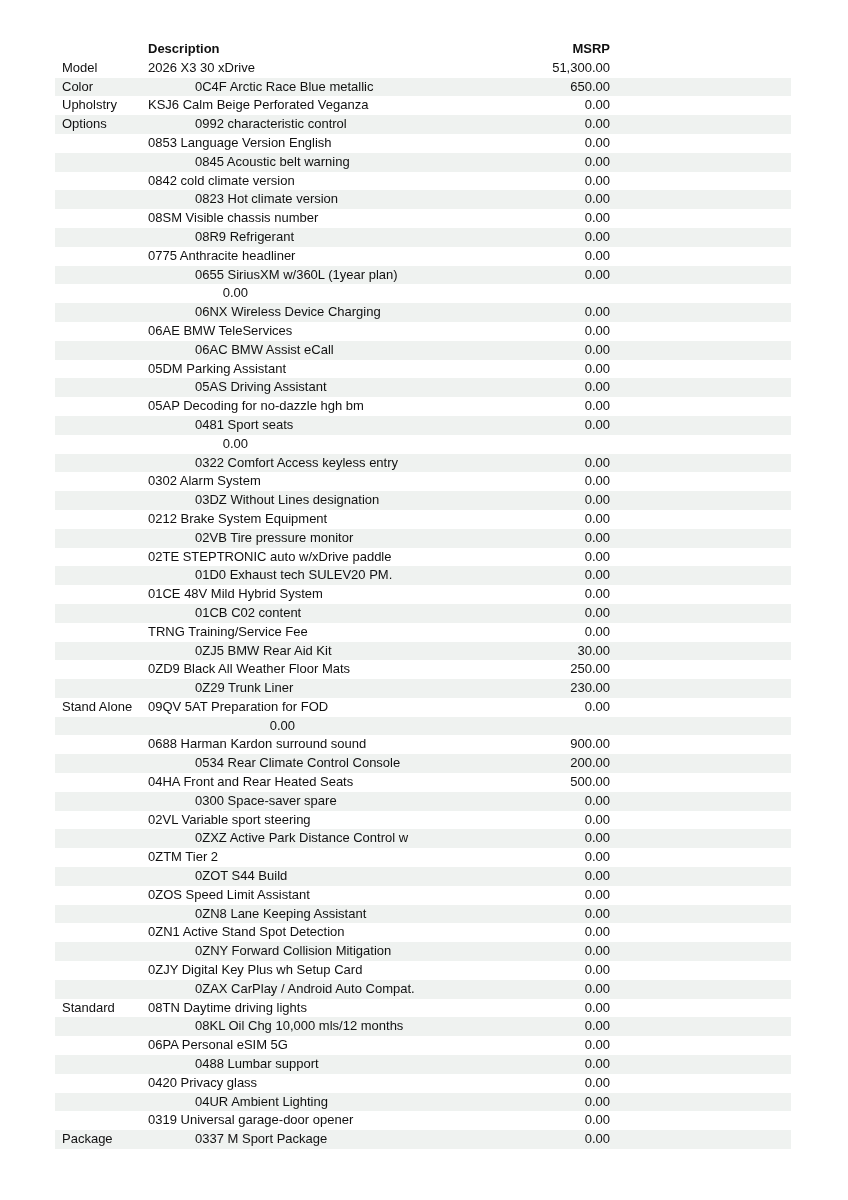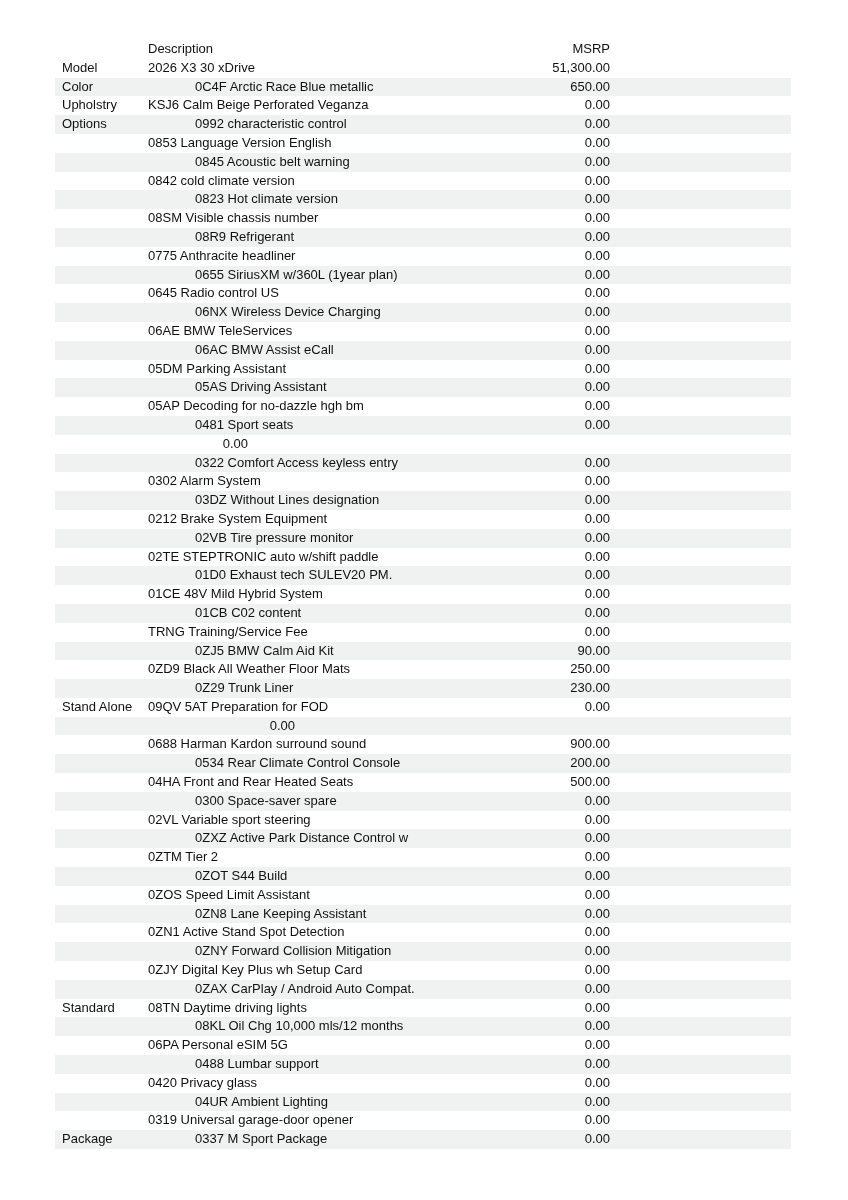--- a/index.html
+++ b/index.html
@@ -41,21 +41,21 @@
   }
   .col-msrp {
     flex: 0 0 auto;
     width: 281px;
     padding-right: 181px;
     box-sizing: border-box;
     text-align: right;
   }
   .header-row .col-desc,
   .header-row .col-msrp {
-    font-weight: normal;
+    font-weight: bold;
   }
 </style>
 </head>
 <body>
 
 <div class="sheet">
   <div class="row header-row">
     <div class="col-cat"></div>
     <div class="col-desc">Description</div>
     <div class="col-msrp">MSRP</div>
@@ -128,21 +128,20 @@
   </div>
 
   <div class="row shaded">
     <div class="col-cat cell-category"></div>
     <div class="col-desc cell-description">0655 SiriusXM w/360L (1year plan)</div>
     <div class="col-msrp cell-msrp">0.00</div>
   </div>
 
   <div class="row">
     <div class="col-cat cell-category"></div>
-    <div class="col-desc cell-description">0645 Radio control US</div>
     <div class="col-msrp cell-msrp">0.00</div>
   </div>
 
   <div class="row shaded">
     <div class="col-cat cell-category"></div>
     <div class="col-desc cell-description">06NX Wireless Device Charging</div>
     <div class="col-msrp cell-msrp">0.00</div>
   </div>
 
   <div class="row">
@@ -211,21 +210,21 @@
   </div>
 
   <div class="row shaded">
     <div class="col-cat cell-category"></div>
     <div class="col-desc cell-description">02VB Tire pressure monitor</div>
     <div class="col-msrp cell-msrp">0.00</div>
   </div>
 
   <div class="row">
     <div class="col-cat cell-category"></div>
-    <div class="col-desc cell-description">02TE STEPTRONIC auto w/shift paddle</div>
+    <div class="col-desc cell-description">02TE STEPTRONIC auto w/xDrive paddle</div>
     <div class="col-msrp cell-msrp">0.00</div>
   </div>
 
   <div class="row shaded">
     <div class="col-cat cell-category"></div>
     <div class="col-desc cell-description">01D0 Exhaust tech SULEV20 PM.</div>
     <div class="col-msrp cell-msrp">0.00</div>
   </div>
 
   <div class="row">
@@ -241,22 +240,22 @@
   </div>
 
   <div class="row">
     <div class="col-cat cell-category"></div>
     <div class="col-desc cell-description">TRNG Training/Service Fee</div>
     <div class="col-msrp cell-msrp">0.00</div>
   </div>
 
   <div class="row shaded">
     <div class="col-cat cell-category"></div>
-    <div class="col-desc cell-description">0ZJ5 BMW Calm Aid Kit</div>
-    <div class="col-msrp cell-msrp">90.00</div>
+    <div class="col-desc cell-description">0ZJ5 BMW Rear Aid Kit</div>
+    <div class="col-msrp cell-msrp">30.00</div>
   </div>
 
   <div class="row">
     <div class="col-cat cell-category"></div>
     <div class="col-desc cell-description">0ZD9 Black All Weather Floor Mats</div>
     <div class="col-msrp cell-msrp">250.00</div>
   </div>
 
   <div class="row shaded">
     <div class="col-cat cell-category"></div>

